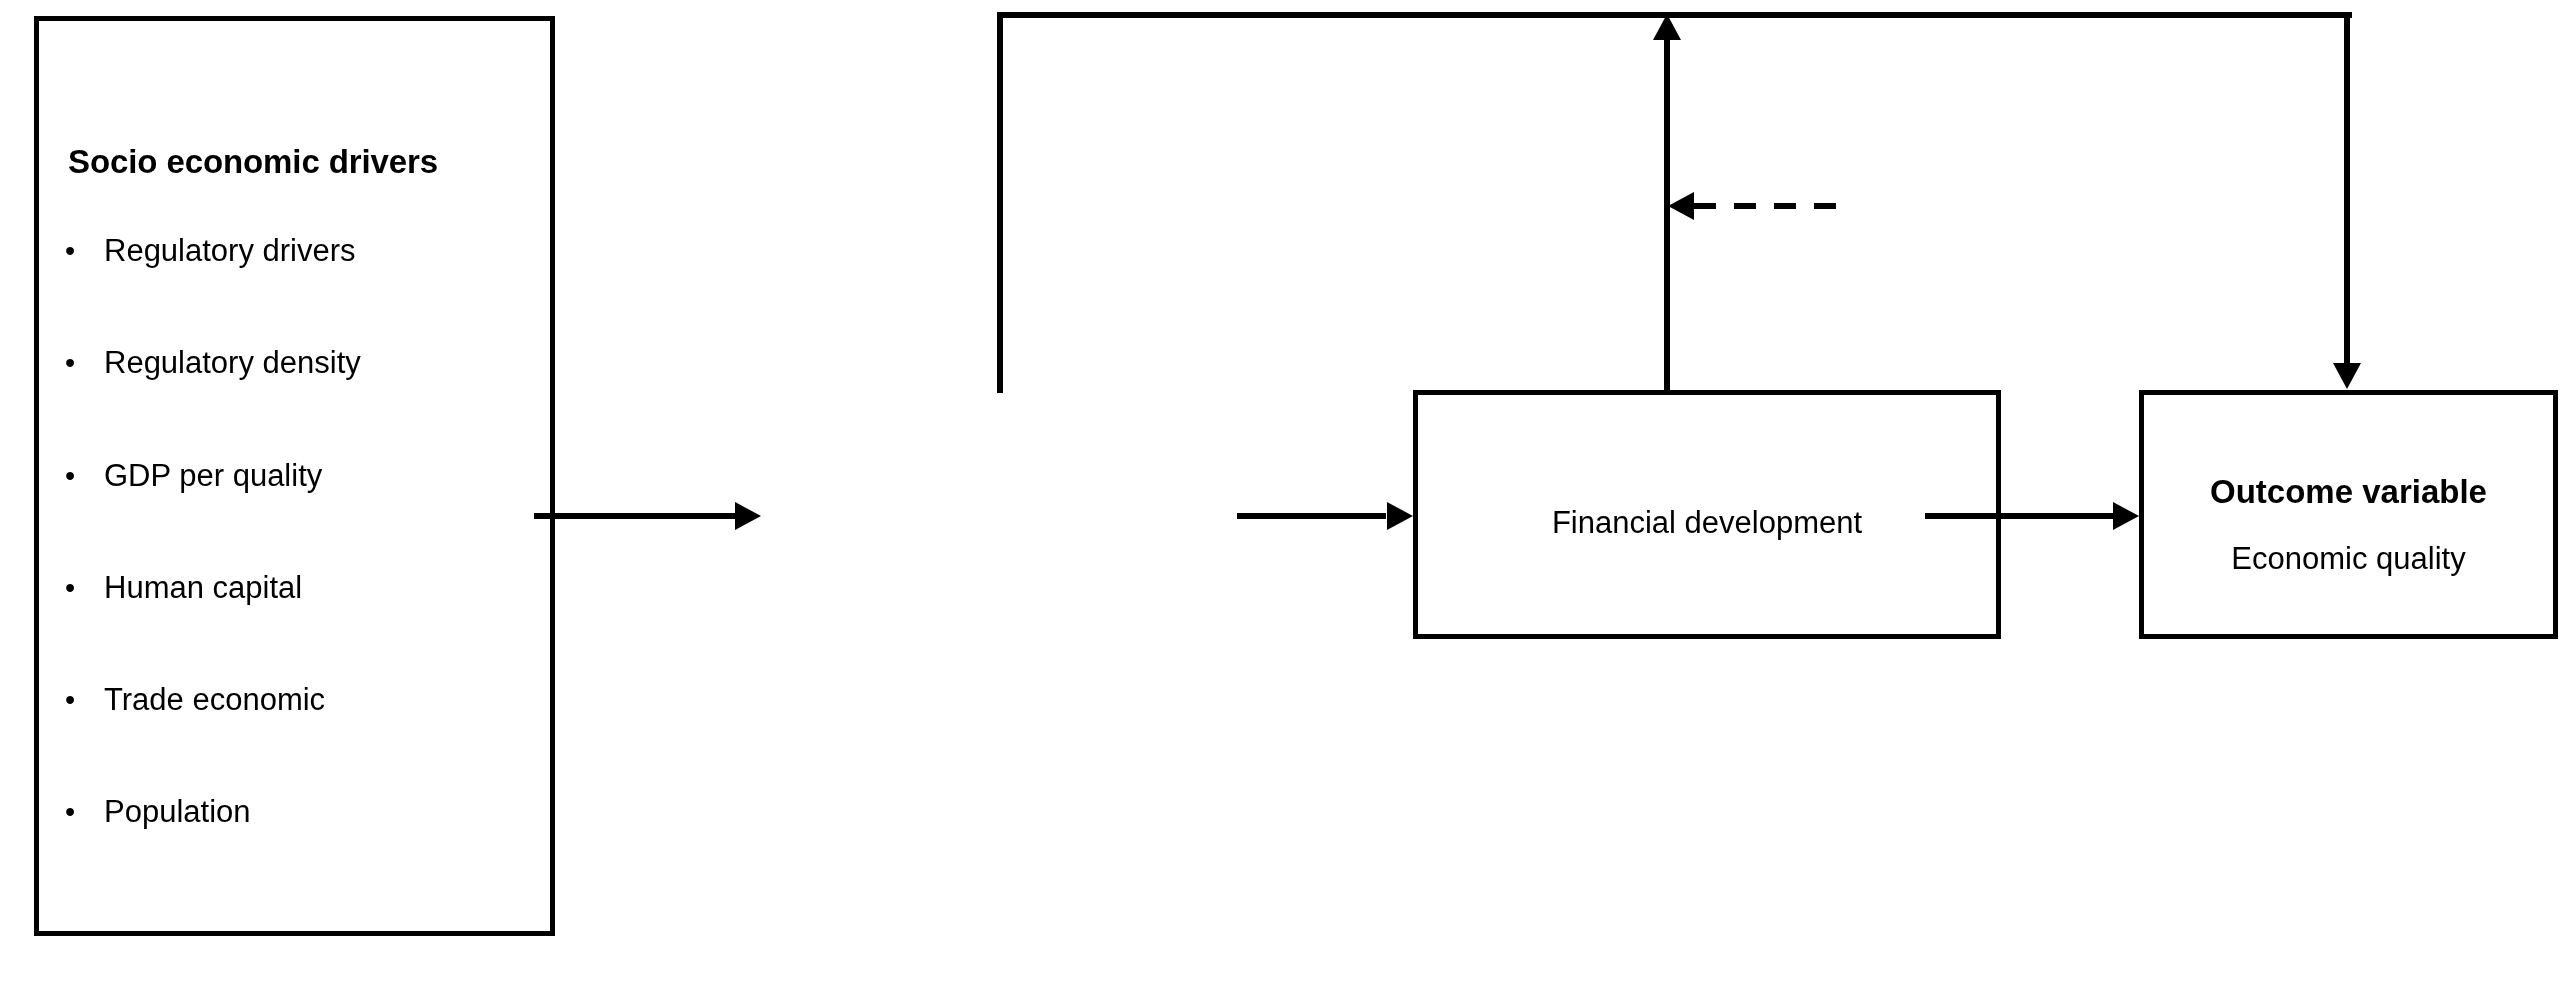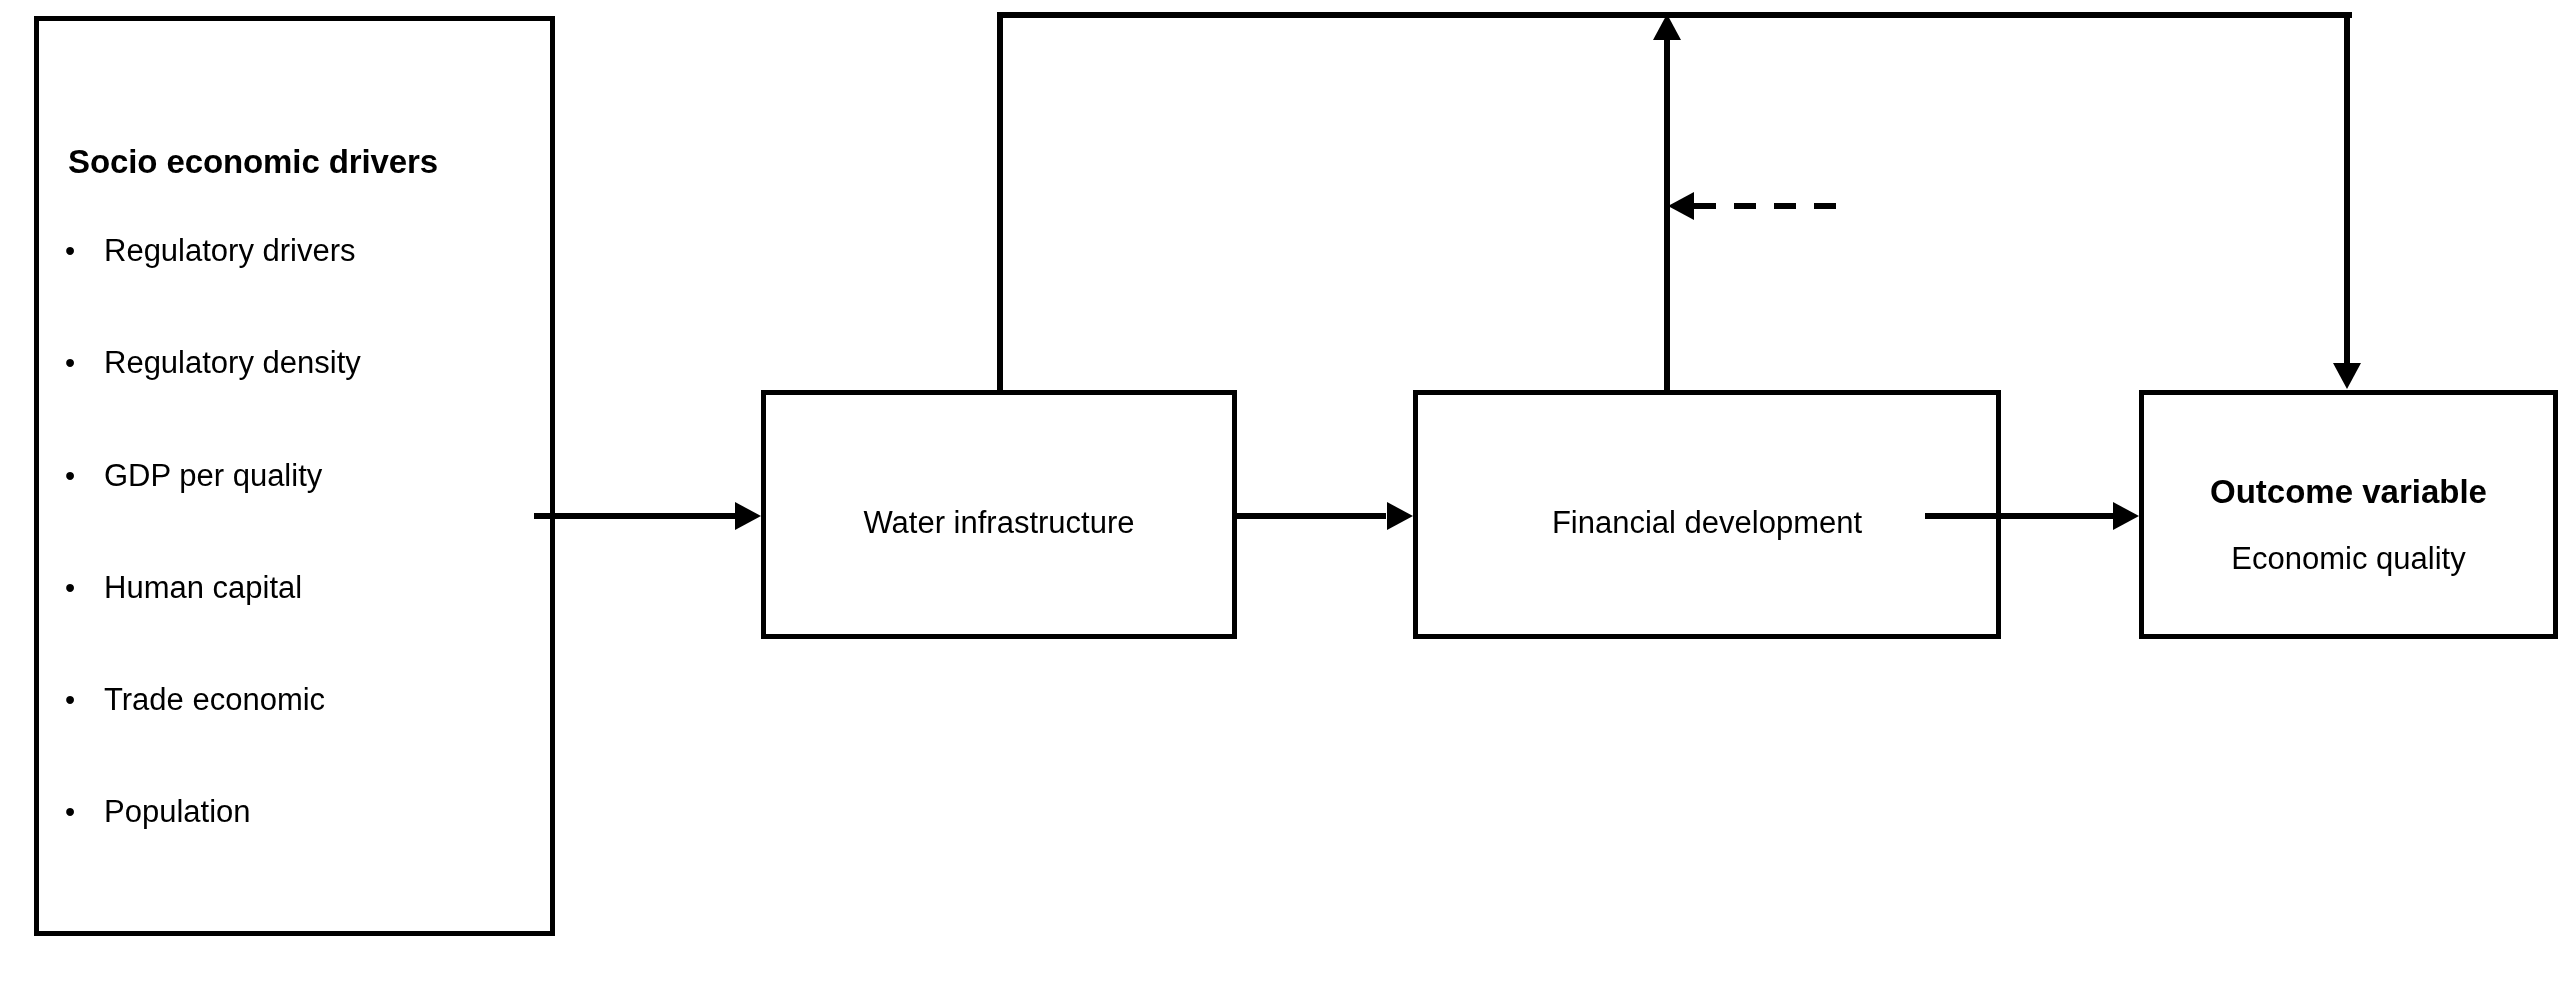--- a/index.html
+++ b/index.html
@@ -177,23 +177,20 @@
 
     <div class="driver-item" style="top:773px">
       <span class="driver-bullet">•</span>
       <span class="driver-label">Population</span>
     </div>
   </div>
 
   <div class="hline" style="left:534px; top:513px; width:201px;"></div>
   <div class="arrow arrow-right" style="left:735px; top:502px;"></div>
 
-  <div class="box" id="water-box">
-    <div class="box-label" id="water-label">Water infrastructure</div>
-  </div>
 
   <div class="hline" style="left:1237px; top:513px; width:149px;"></div>
   <div class="arrow arrow-right" style="left:1387px; top:502px;"></div>
 
   <div class="box" id="finance-box">
     <div class="box-label" id="finance-label">Financial development</div>
   </div>
 
   <div class="hline" style="left:1925px; top:513px; width:188px;"></div>
   <div class="arrow arrow-right" style="left:2113px; top:502px;"></div>

